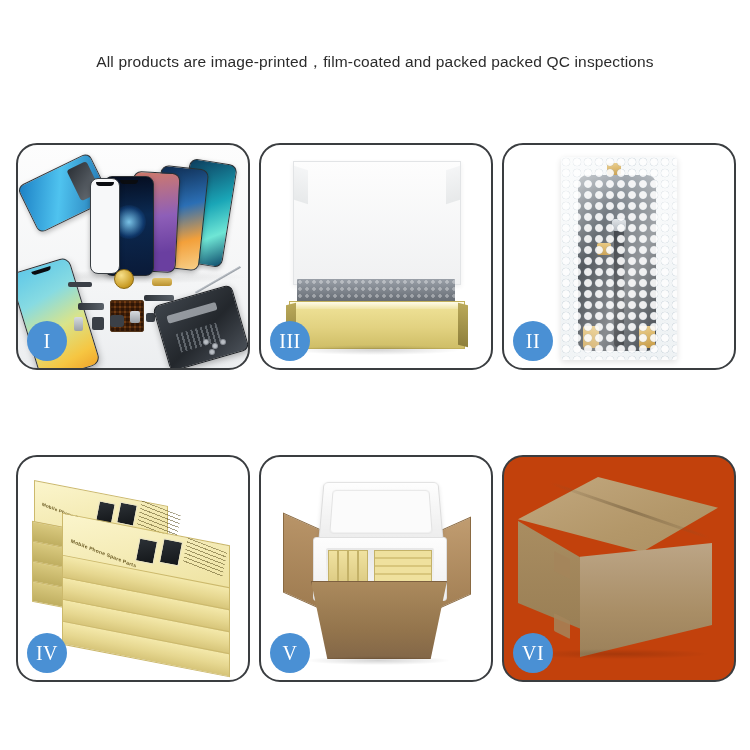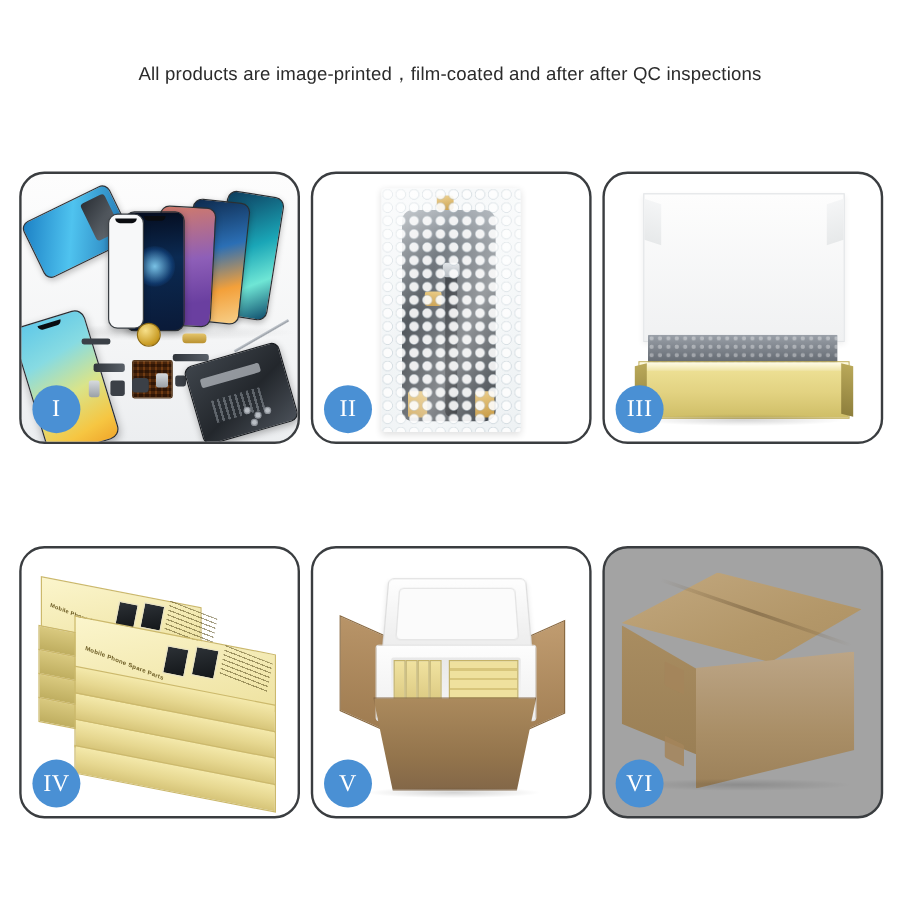--- a/index.html
+++ b/index.html
@@ -219,21 +219,21 @@
      background:linear-gradient(180deg,#e8e8e8,#f6f6f6);border-radius:2px;overflow:hidden;}
   .ybar{position:absolute;top:2px;bottom:2px;width:8px;
      background:linear-gradient(180deg,#f0e2a0,#d9c77e);border:.5px solid #c4b268;}
   .yblock{position:absolute;right:2px;top:2px;width:56px;bottom:2px;
      background:repeating-linear-gradient(180deg,#efe19e 0 6px,#d8c67c 6px 8px);
      border:.5px solid #c4b268;}
   .shade5{position:absolute;left:30px;bottom:2px;width:142px;height:9px;
      background:radial-gradient(ellipse at 50% 50%,rgba(0,0,0,.17),rgba(0,0,0,0) 72%);}
 
   
-  .p6{background:#a3a3a3;}
+  .p6{background:#c2410c;}
   .c6{position:absolute;left:14px;top:20px;width:200px;height:180px;}
   .c6top{position:absolute;left:0;top:0;width:200px;height:96px;
      background:linear-gradient(160deg,#c2a87f,#b39769 55%,#a98d60);
      clip-path:polygon(40% 0,100% 32%,62% 78%,0 44%);}
   .c6left{position:absolute;left:0;top:44px;width:63px;height:108px;
      background:linear-gradient(180deg,#a98d61,#9a7f55);
      clip-path:polygon(0 0,100% 34%,100% 100%,0 76%);}
   .c6right{position:absolute;left:62px;top:66px;width:132px;height:114px;
      background:linear-gradient(180deg,#bca586,#a98e66 60%,#9b8059);
      clip-path:polygon(0 12%,100% 0,100% 72%,0 100%);}
@@ -243,21 +243,21 @@
   .tape6{position:absolute;background:#a4855b;opacity:.85;border-radius:1px;}
   .shade6{position:absolute;left:10px;bottom:-2px;width:180px;height:10px;
      background:radial-gradient(ellipse at 50% 50%,rgba(0,0,0,.14),rgba(0,0,0,0) 72%);}
 </style>
 </head>
 <body>
 
 <div class="page">
 
   <div class="header">
-    <div class="subtitle">All products are image-printed，film-coated and after after QC inspections</div>
+    <div class="subtitle">All products are image-printed，film-coated and packed packed QC inspections</div>
   </div>
 
   <div class="grid">
 
     <div class="panel p1">
       <div class="scene">
         <div class="shadowline"></div>
 
         <div class="tiltphone"></div>
 
@@ -293,56 +293,56 @@
         <div class="backplate"></div>
         <div class="tweezer"></div>
         <div class="screws">
           <i style="left:0;top:0;"></i>
             <i style="left:9px;top:4px;"></i>
           <i style="left:17px;top:0;"></i>
             <i style="left:6px;top:10px;"></i>
         </div>
       </div>
       <div class="badge">I</div>
+    </div>
+
+    <div class="panel p3">
+      <div class="scene">
+        <div class="b3">
+          <div class="lid3">
+            <div class="lidflapL"></div>
+            <div class="lidflapR"></div>
+          </div>
+          <div class="foam3"></div>
+          <div class="tray3">
+            <span class="endL"></span>
+            <span class="endR"></span>
+          </div>
+          <div class="shade3"></div>
+        </div>
+      </div>
+      <div class="badge">III</div>
     </div>
 
     <div class="panel p2">
       <div class="scene">
         <div class="bagwrap">
           <div class="bag"></div>
           <div class="innerpart2"></div>
           <div class="cable"></div>
           <div class="connector" style="top:62px;"></div>
           <div class="tape" style="left:46px;top:6px;"></div>
           <div class="tape" style="left:36px;top:86px;"></div>
           <div class="tape" style="left:22px;bottom:12px;width:16px;height:22px;"></div>
           <div class="tape" style="right:22px;bottom:12px;width:16px;height:22px;"></div>
           <div class="bubbles"></div>
           <div class="bagsheen"></div>
         </div>
       </div>
       <div class="badge">II</div>
-    </div>
-
-    <div class="panel p3">
-      <div class="scene">
-        <div class="b3">
-          <div class="lid3">
-            <div class="lidflapL"></div>
-            <div class="lidflapR"></div>
-          </div>
-          <div class="foam3"></div>
-          <div class="tray3">
-            <span class="endL"></span>
-            <span class="endR"></span>
-          </div>
-          <div class="shade3"></div>
-        </div>
-      </div>
-      <div class="badge">III</div>
     </div>
 
     <div class="panel p4">
       <div class="scene">
         <div class="stack">
 
           <div class="sbox sside" style="left:2px;top:52px;width:104px;height:19px;transform:skewY(11deg);"></div>
           <div class="sbox sside" style="left:2px;top:72px;width:104px;height:19px;transform:skewY(11deg);"></div>
           <div class="sbox sside" style="left:2px;top:92px;width:104px;height:19px;transform:skewY(11deg);"></div>
           <div class="sbox sside" style="left:2px;top:112px;width:104px;height:19px;transform:skewY(11deg);"></div>

